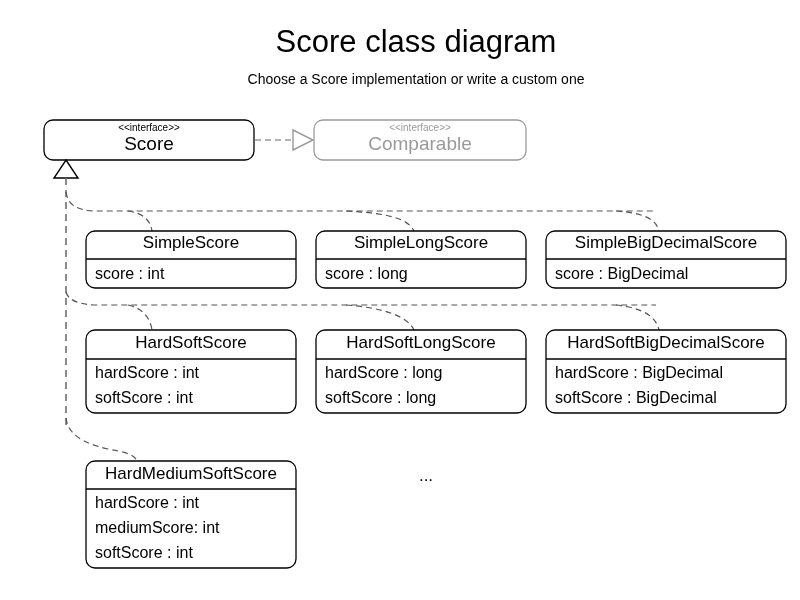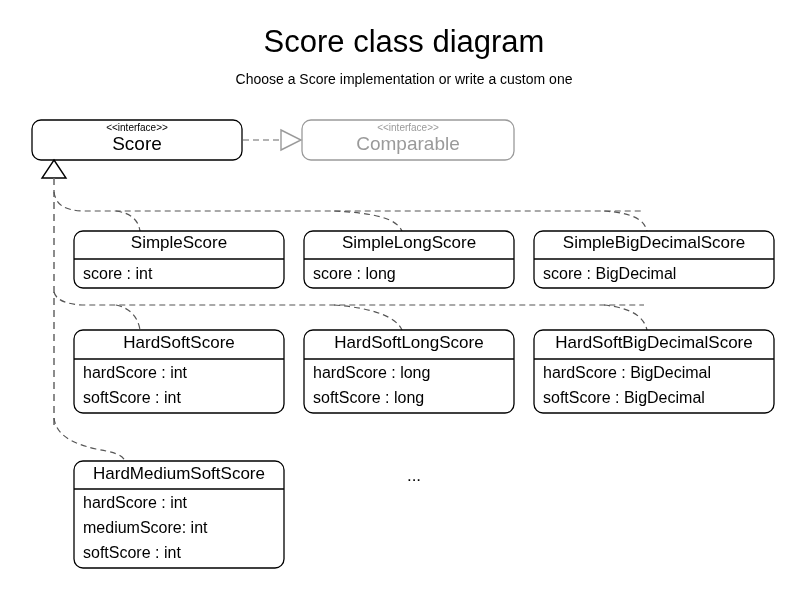--- a/index.html
+++ b/index.html
@@ -11,21 +11,21 @@
     width: 800px;
     height: 600px;
     font-family: "Liberation Sans", sans-serif;
     color: #000000;
     overflow: hidden;
     position: relative;
   }
   #diagram-root {
     position: absolute;
     top: 0;
-    left: 4px;
+    left: 16px;
     width: 636px;
     height: 600px;
   }
   svg.canvas {
     position: absolute;
     top: 0;
     left: 0;
     width: 800px;
     height: 600px;
   }

